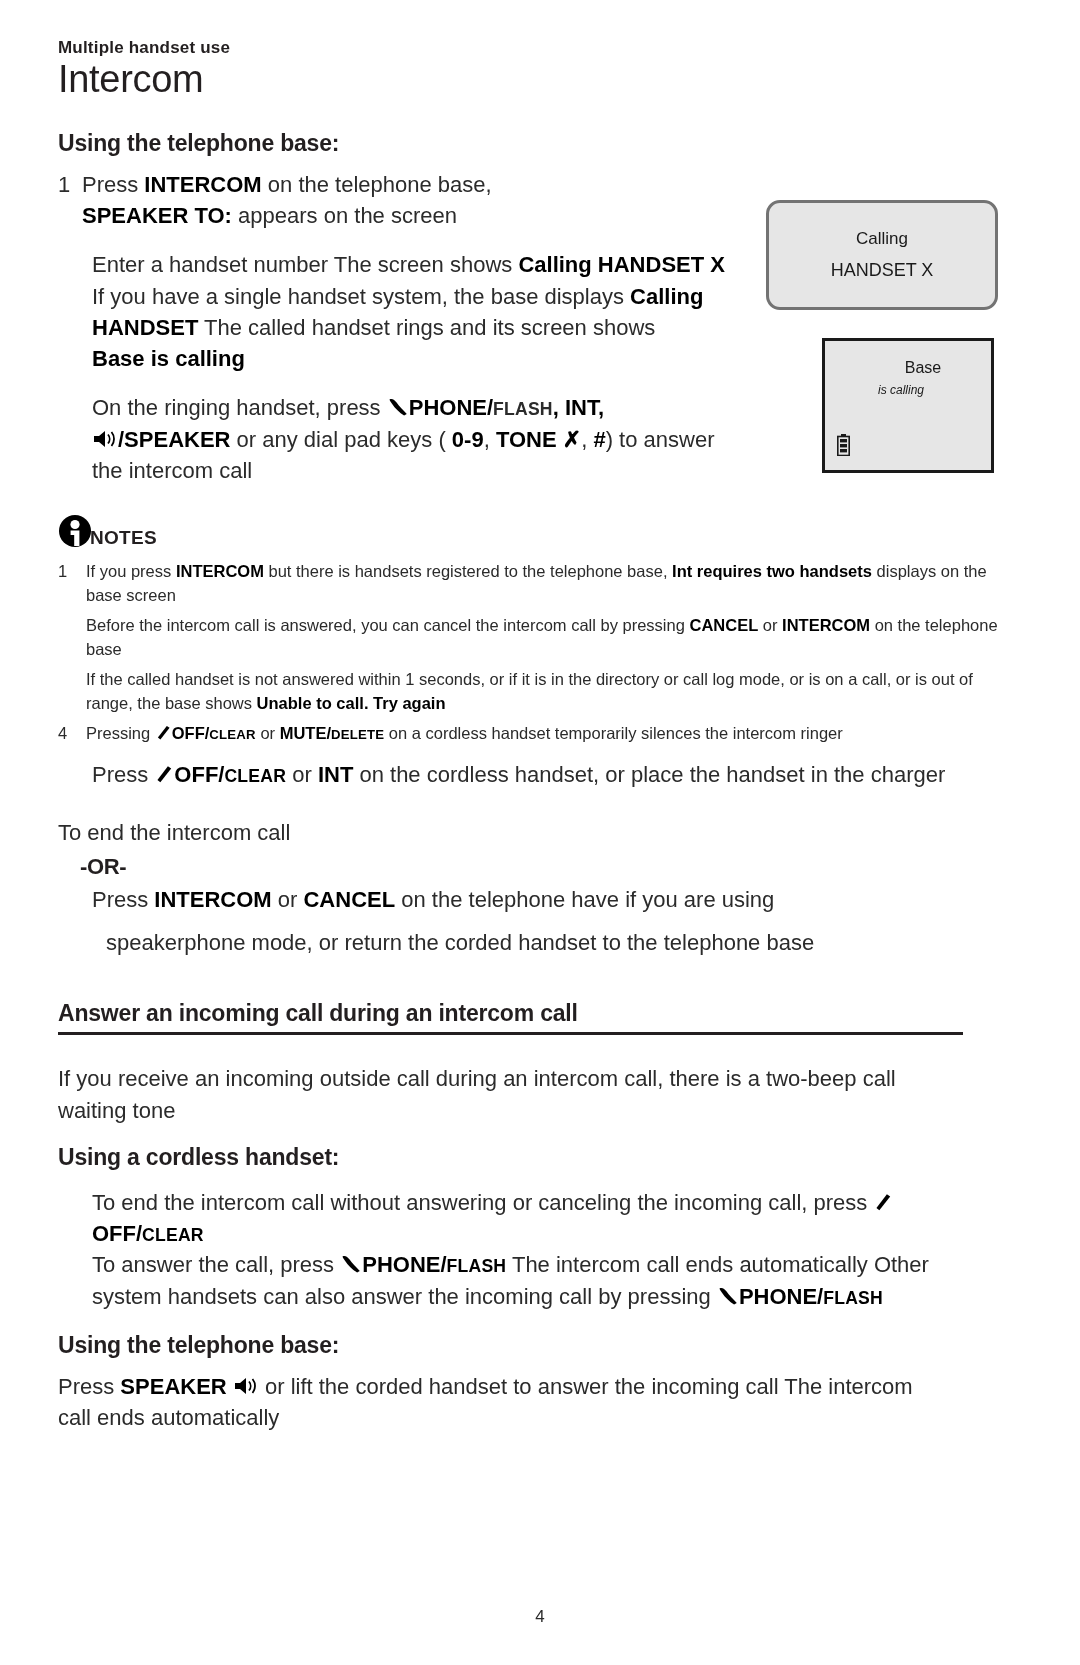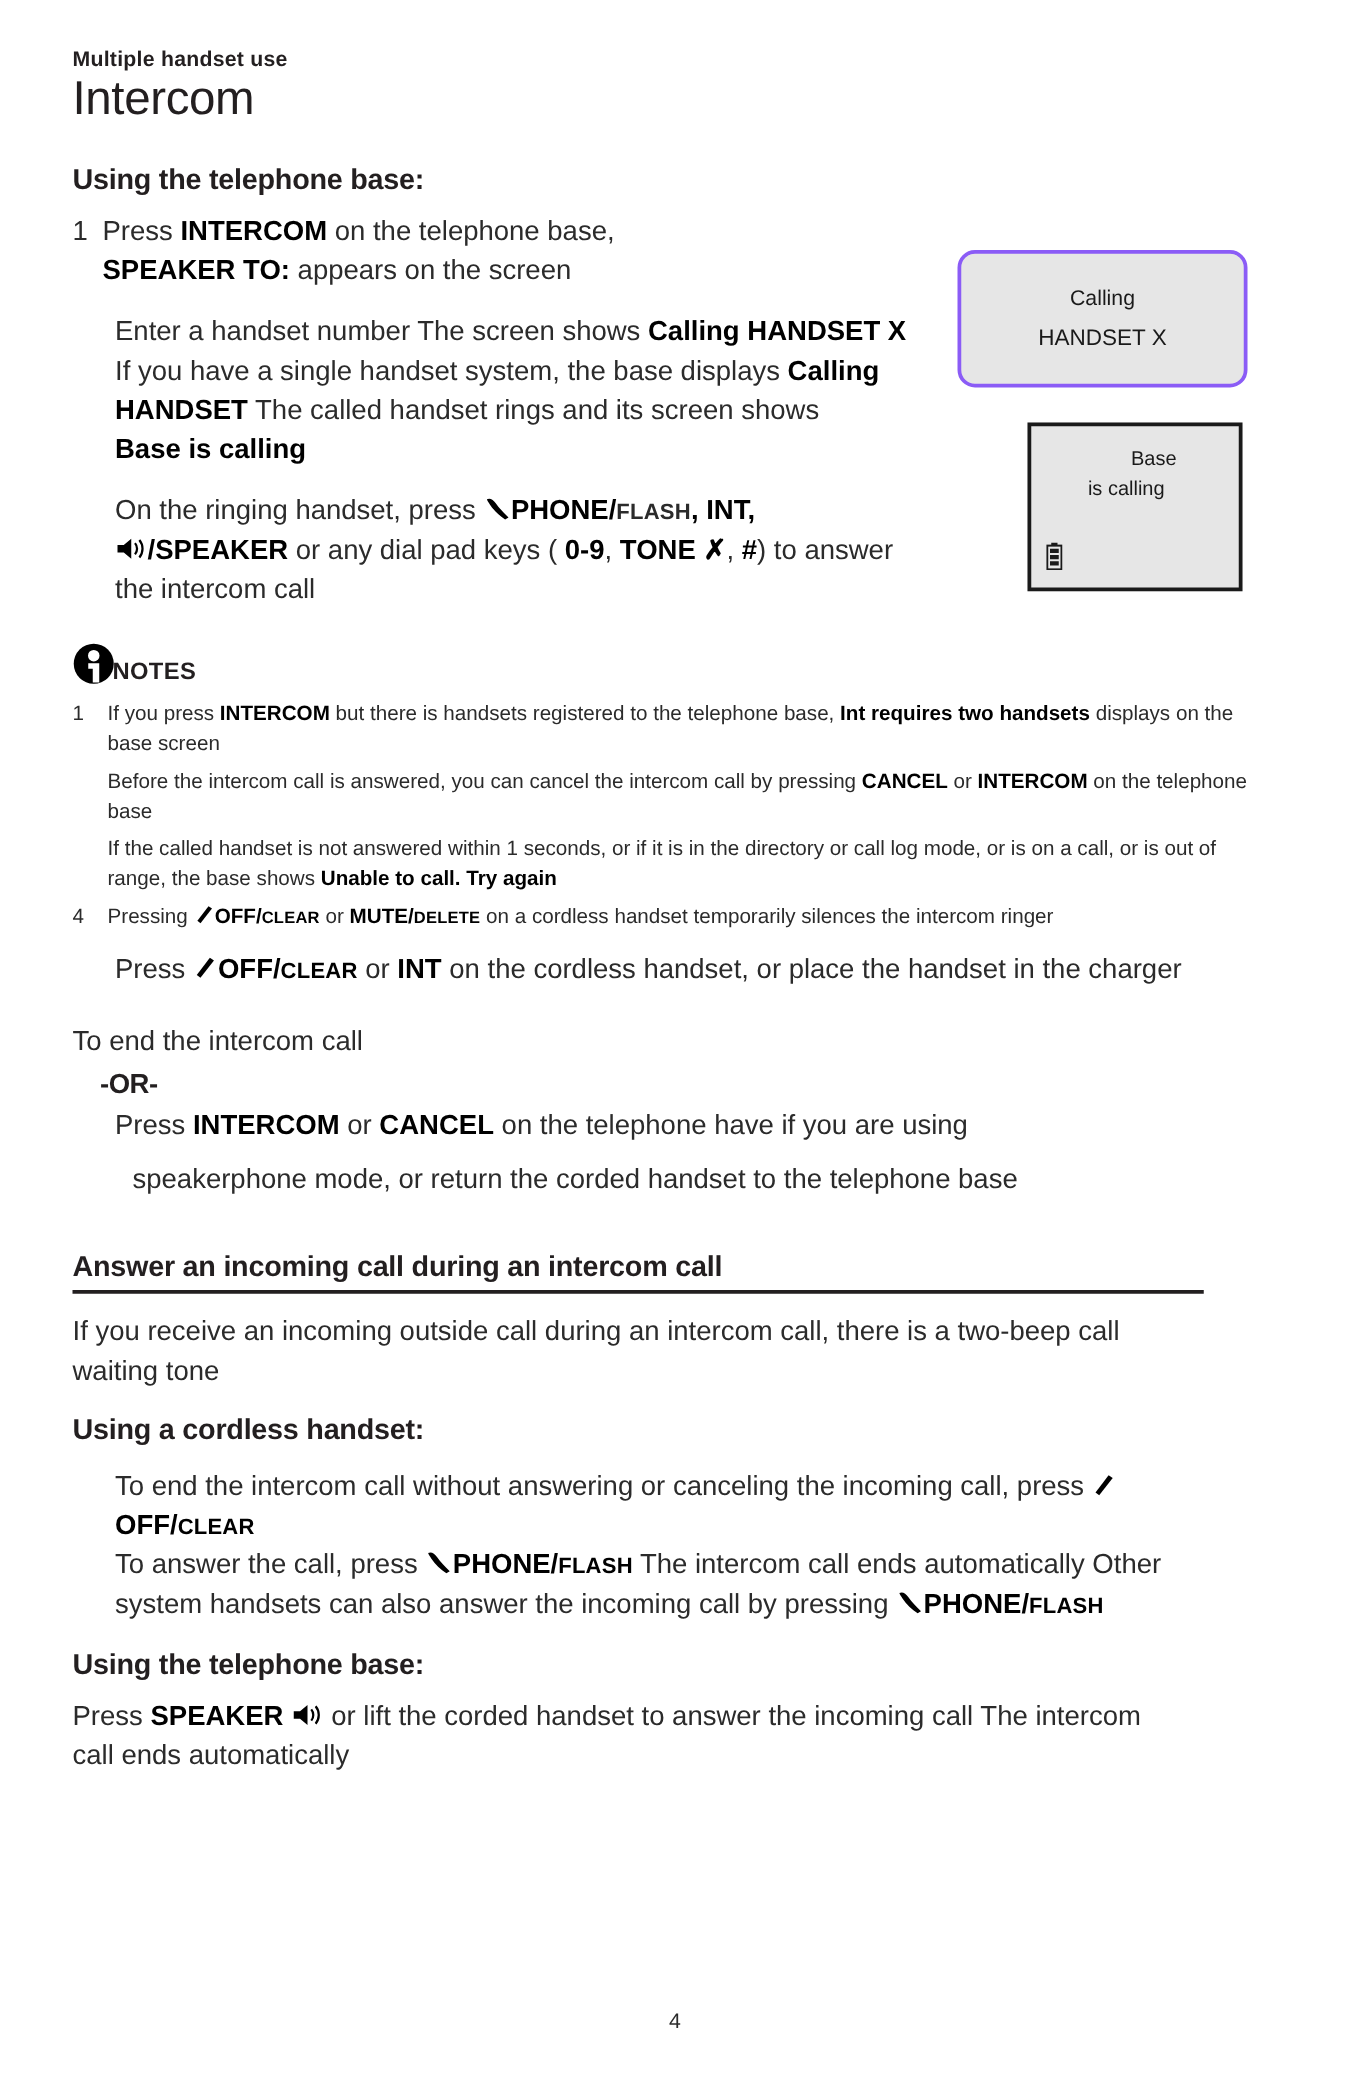--- a/index.html
+++ b/index.html
@@ -45,21 +45,21 @@
   .h2 {
     font-size: 23px;
     font-weight: bold;
     margin: 0 0 12px 0;
     letter-spacing: -.2px;
   }
   .h2.ruled {
     border-bottom: 3px solid #231f20;
     padding-bottom: 5px;
     width: 905px;
-    margin-bottom: 14px;
+    margin-bottom: 28px;
   }
   .body {
     font-size: 22px;
     line-height: 1.42;
     font-weight: 300;
     color: #2b2b2b;
   }
   .body b, .b {
     font-weight: bold;
     color: #000;
@@ -86,21 +86,21 @@
   
   .screens {
     position: absolute;
     right: 78px;
     top: 200px;
     width: 250px;
   }
   .screen-base {
     width: 232px;
     height: 110px;
-    border: 3px solid #8b5cf6;
+    border: 3px solid #737373;
     border-radius: 14px;
     background: #e6e6e6;
     box-sizing: border-box;
     display: flex;
     flex-direction: column;
     align-items: center;
     justify-content: center;
     font-family: "Liberation Sans", sans-serif;
     color: #1a1a1a;
     margin-left: 14px;
@@ -116,21 +116,21 @@
     background: #e6e6e6;
     box-sizing: border-box;
     margin-left: 70px;
     margin-top: 28px;
     padding-top: 18px;
     font-family: "Liberation Sans", sans-serif;
     color: #1a1a1a;
     text-align: center;
   }
   .screen-hs .l1 { font-size: 16px; margin-left: 30px; }
-  .screen-hs .l2 { font-size: 16px; margin-top: 6px; margin-left: -14px; }
+  .screen-hs .l2 { font-size: 12px; margin-top: 6px; margin-left: -14px; font-style: italic; }
   .batt {
     position: absolute;
     left: 12px;
     bottom: 14px;
     width: 13px;
     height: 22px;
   }
 
   
   .notes-wrap { margin-top: 28px; }

